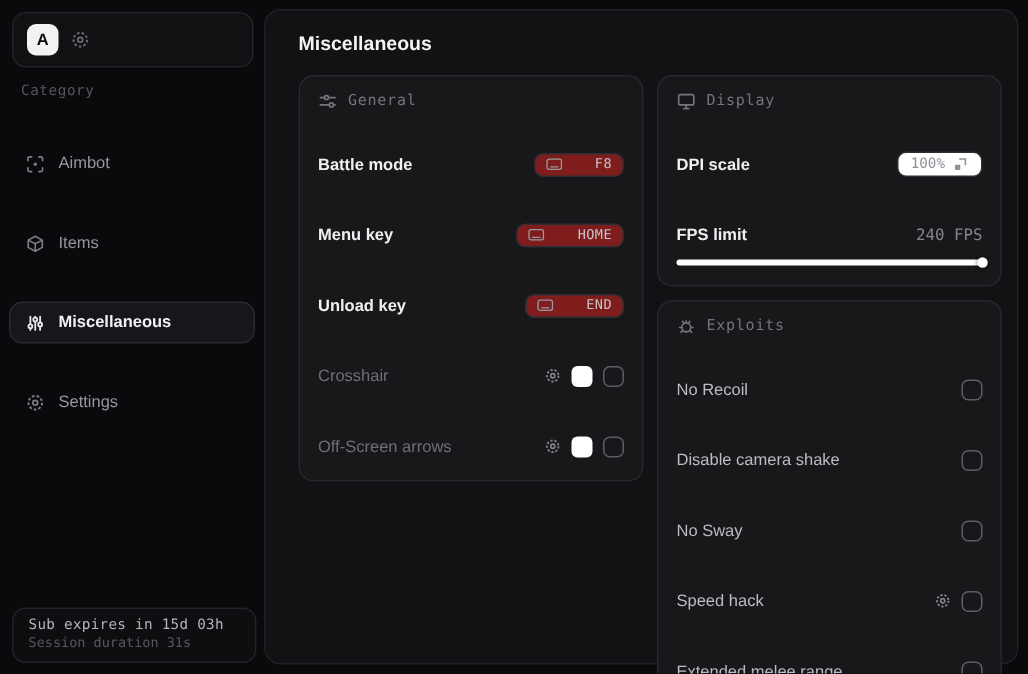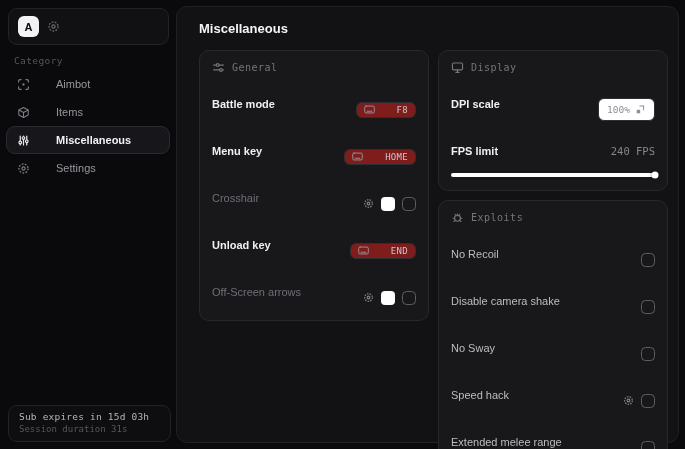--- a/index.html
+++ b/index.html
@@ -16,23 +16,23 @@
     font-weight:bold; font-size:11px; display:flex; align-items:center; justify-content:center; flex:none; }
   .hd-text { flex:1; line-height:1.15; }
   .hd-title { font-size:10.5px; font-weight:bold; color:#f0f0f2; }
   .hd-sub { font-size:9.5px; color:#7c7c84; }
   .hd-gear { color:#6a6a72; display:flex; }
 
   .cat-label { position:absolute; left:14px; top:55px; font-size:9.5px; color:#55555c;
     font-family:"DejaVu Sans Mono", monospace; letter-spacing:.4px; }
 
   .side-items { position:absolute; left:6px; top:70px; width:164px; }
-  .side-item { height:28px; display:flex; align-items:center; gap:26px; padding:0 10px;
+  .side-item { height:28px; display:flex; align-items:center; gap:9px; padding:0 10px;
     border-radius:9px; border:1px solid transparent; color:#96969e; font-size:11px;
-    cursor:default; }
+    cursor:default;margin-top:25px; }
   .side-item .sicon { display:flex; color:#7d7d85; }
   .side-item.active { background:#17171b; border-color:#2a2a30; color:#f2f2f4; font-weight:bold; }
   .side-item.active .sicon { color:#e8e8ea; }
 
   .side-footer { position:absolute; left:8px; top:405px; width:163px; height:37px;
     background:#0e0e11; border:1px solid #222227; border-radius:9px;
     padding:5px 10px; font-family:"DejaVu Sans Mono", monospace; }
   .sf-line1 { font-size:9.5px; color:#b4b4ba; letter-spacing:.2px; }
   .sf-line2 { font-size:9px; color:#56565e; margin-top:2px; }
 
@@ -42,21 +42,21 @@
   .main-title { font-size:13px; font-weight:bold; color:#f4f4f6; margin-bottom:14px; }
 
   .cols { display:flex; gap:9px; align-items:flex-start; }
   .col { width:239px; display:flex; flex-direction:column; gap:9px; }
 
   .card { background:#18181b; border:1px solid #27272c; border-radius:10px; padding:10px 12px 11px 12px; }
   .card-head { display:flex; align-items:center; gap:7px; margin-bottom:6px;
     font-family:"DejaVu Sans Mono", monospace; font-size:10px; color:#74747c; letter-spacing:.5px; }
   .card-head .cicon { display:flex; color:#74747c; }
 
-  .row { height:23px; display:flex; justify-content:space-between;margin-top:24px; }
+  .row { height:23px; display:flex; align-items:center; justify-content:space-between;margin-top:24px; }
   .row .lbl { font-size:11px; }
   .lbl.strong { color:#f0f0f2; font-weight:bold; }
   .lbl.muted { color:#6e6e77; }
   .lbl.soft { color:#bcbcc2; }
   .controls { display:flex; align-items:center; gap:7px; }
 
   .badge { display:inline-flex; align-items:center; gap:22px; background:#7f1d1d;
     border:1px solid #2e2e34; border-radius:6px; padding:2px 7px;
     font-family:"DejaVu Sans Mono", monospace; font-size:9px; color:#c6c6cc; letter-spacing:.3px; }
   .badge .kicon { display:flex; color:#9a9aa2; }
@@ -187,44 +187,44 @@
                       <svg width="11" height="9" viewBox="0 0 16 12" fill="none" stroke="currentColor" stroke-width="1.3" stroke-linecap="round">
                         <rect x="1" y="1" width="14" height="10" rx="2"></rect>
                         <path d="M4.5 8.5h7"></path>
                       </svg>
                     </span>
                     <span>HOME</span>
                   </span>
                 </span>
               </div>
               <div class="row">
-                <span class="lbl muted">Crosshair</span>
-                <span class="controls">
-                  <span class="row-gear">
-                    <svg width="11" height="11" viewBox="0 0 16 16" fill="none" stroke="currentColor">
-                      <circle cx="8" cy="8" r="5.6" stroke-width="1.8" stroke-dasharray="2.2 1.7"></circle>
-                      <circle cx="8" cy="8" r="2" stroke-width="1.6"></circle>
-                    </svg>
-                  </span>
-                  <span class="swatch" style="background: rgb(255, 255, 255);"></span>
-                  <span class="checkbox"></span>
-                </span>
-              </div>
-              <div class="row">
                 <span class="lbl strong">Unload key</span>
                 <span class="controls">
                   <span class="badge">
                     <span class="kicon">
                       <svg width="11" height="9" viewBox="0 0 16 12" fill="none" stroke="currentColor" stroke-width="1.3" stroke-linecap="round">
                         <rect x="1" y="1" width="14" height="10" rx="2"></rect>
                         <path d="M4.5 8.5h7"></path>
                       </svg>
                     </span>
                     <span>END</span>
                   </span>
+                </span>
+              </div>
+              <div class="row">
+                <span class="lbl muted">Crosshair</span>
+                <span class="controls">
+                  <span class="row-gear">
+                    <svg width="11" height="11" viewBox="0 0 16 16" fill="none" stroke="currentColor">
+                      <circle cx="8" cy="8" r="5.6" stroke-width="1.8" stroke-dasharray="2.2 1.7"></circle>
+                      <circle cx="8" cy="8" r="2" stroke-width="1.6"></circle>
+                    </svg>
+                  </span>
+                  <span class="swatch" style="background: rgb(255, 255, 255);"></span>
+                  <span class="checkbox"></span>
                 </span>
               </div>
               <div class="row">
                 <span class="lbl muted">Off-Screen arrows</span>
                 <span class="controls">
                   <span class="row-gear">
                     <svg width="11" height="11" viewBox="0 0 16 16" fill="none" stroke="currentColor">
                       <circle cx="8" cy="8" r="5.6" stroke-width="1.8" stroke-dasharray="2.2 1.7"></circle>
                       <circle cx="8" cy="8" r="2" stroke-width="1.6"></circle>
                     </svg>

